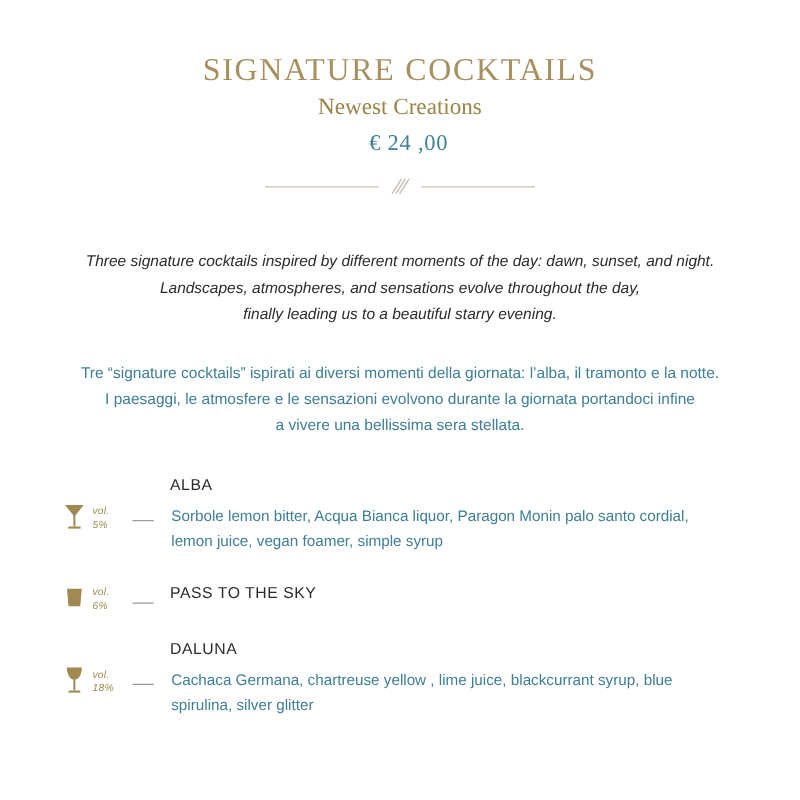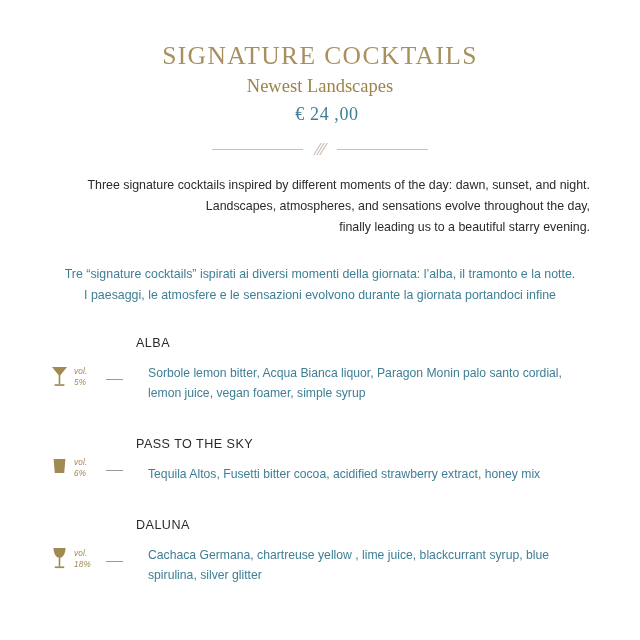--- a/index.html
+++ b/index.html
@@ -80,26 +80,27 @@
     height: 18px;
     background: #c3b4aa;
     transform: rotate(32deg);
   }
   .divider .ornament i:nth-child(1) { left: 9px; }
   .divider .ornament i:nth-child(2) { left: 12px; }
   .divider .ornament i:nth-child(3) { left: 15px; }
 
   
   .desc-en {
-    margin: 20px auto 0 auto;
+    margin: 44px auto 0 auto;
     width: 540px;
-    text-align: right;
+    text-align: center;
     color: #2b2b2b;
     font-size: 12.4px;
     line-height: 21px;
+    font-style: italic;
   }
   .desc-it {
     margin: 26px auto 0 auto;
     width: 540px;
     text-align: center;
     color: #3e7f95;
     font-size: 12.4px;
     line-height: 21px;
   }
   .desc-line { display: block; }
@@ -156,33 +157,33 @@
     font-size: 12.6px;
     color: #2b2b2b;
     letter-spacing: 0.45px;
     line-height: 15px;
     margin: 0 0 7px 0;
   }
   .cocktail-ingredients {
     font-size: 12.2px;
     color: #3e7f95;
     line-height: 20px;
-    margin: 12px;
+    margin: 1px;
     max-width: 420px;
   }
   .glass-svg { display: block; }
 </style>
 </head>
 <body>
 
 <div class="page">
 
   <div class="header">
     <h1 class="title">SIGNATURE COCKTAILS</h1>
-    <div class="subtitle">Newest Landscapes</div>
+    <div class="subtitle">Newest Creations</div>
     <div class="price">€ 24 ,00</div>
 
     <div class="divider">
       <div class="rule"></div>
       <div class="ornament">
         <i></i>
           <i></i>
           <i></i>
       </div>
       <div class="rule"></div>
@@ -191,20 +192,21 @@
 
   <div class="desc-en">
     <span class="desc-line">Three signature cocktails inspired by different moments of the day: dawn, sunset, and night.</span>
     <span class="desc-line">Landscapes, atmospheres, and sensations evolve throughout the day,</span>
     <span class="desc-line">finally leading us to a beautiful starry evening.</span>
   </div>
 
   <div class="desc-it">
     <span class="desc-line">Tre “signature cocktails” ispirati ai diversi momenti della giornata: l’alba, il tramonto e la notte.</span>
     <span class="desc-line">I paesaggi, le atmosfere e le sensazioni evolvono durante la giornata portandoci infine</span>
+    <span class="desc-line">a vivere una bellissima sera stellata.</span>
   </div>
 
   <div class="cocktails">
 
     <div class="cocktail">
       <div class="glyph-col">
         <svg class="glass-svg" width="17" height="22" viewBox="0 0 17 22" aria-hidden="true">
           <polygon points="1,2 16,2 9.4,10.2 7.6,10.2" fill="#a08a52"></polygon>
           <rect x="7.7" y="10" width="1.6" height="9" fill="#a08a52"></rect>
           <rect x="3.6" y="19.2" width="9.8" height="1.7" fill="#a08a52"></rect>
@@ -231,21 +233,20 @@
       </div>
       <div class="vol-col">
         <span class="vol-label">vol.</span>
         <span class="vol-value">6%</span>
       </div>
       <div class="dash-col">
         <div class="dash"></div>
       </div>
       <div class="text-col">
         <div class="cocktail-name">PASS TO THE SKY</div>
-        <div class="cocktail-ingredients">Tequila Altos, Fusetti bitter cocoa, acidified strawberry extract, honey mix</div>
       </div>
     </div>
 
     <div class="cocktail">
       <div class="glyph-col">
         <svg class="glass-svg" width="17" height="24" viewBox="0 0 17 24" aria-hidden="true">
           <path d="M2.4,2 L14.6,2 C14.6,2 14.2,11.8 8.5,11.8 C2.8,11.8 2.4,2 2.4,2 Z" fill="#a08a52"></path>
           <rect x="7.7" y="11.4" width="1.6" height="9" fill="#a08a52"></rect>
           <rect x="3.8" y="20.4" width="9.4" height="1.7" fill="#a08a52"></rect>
         </svg>

